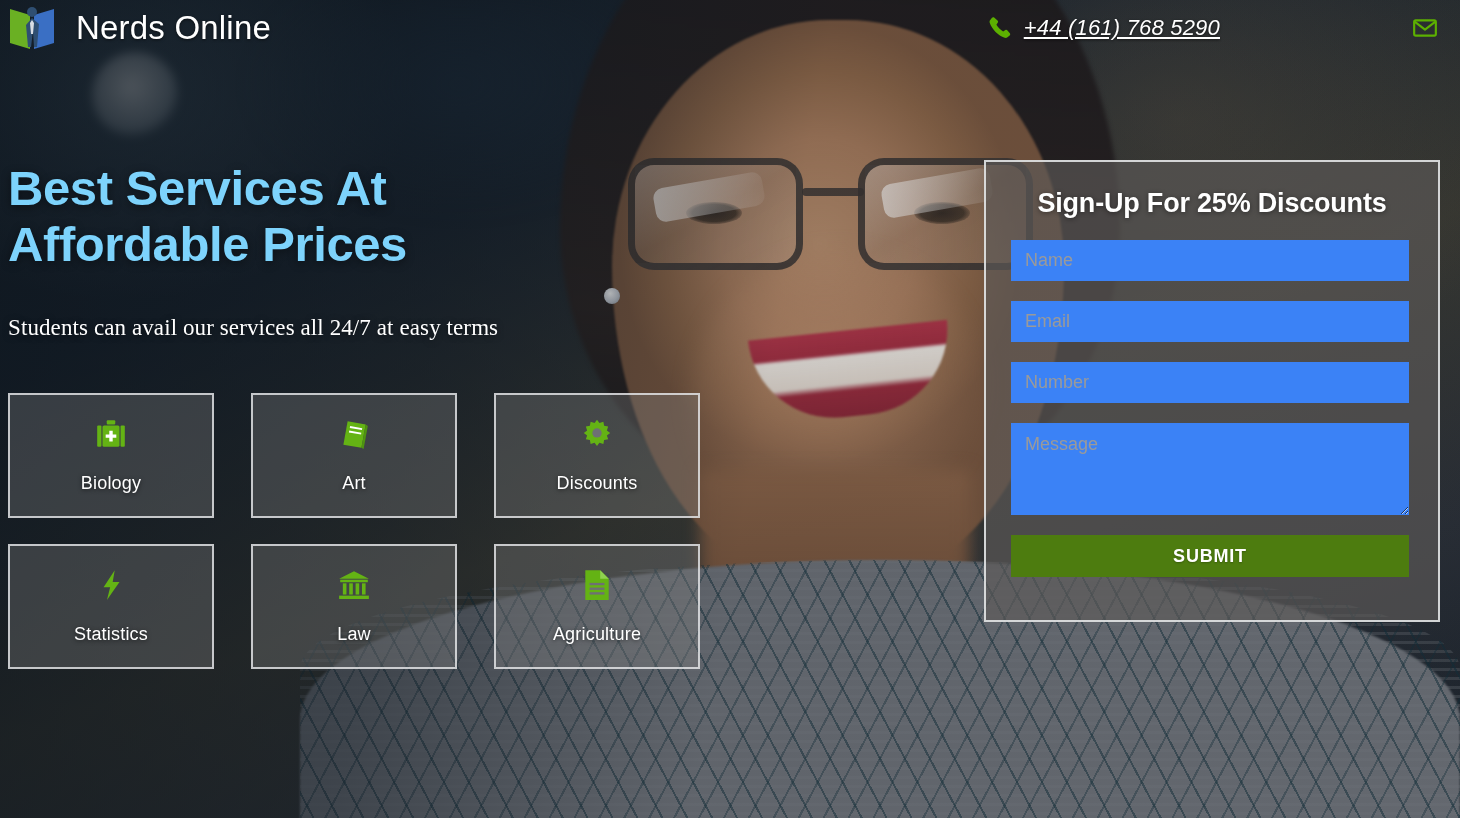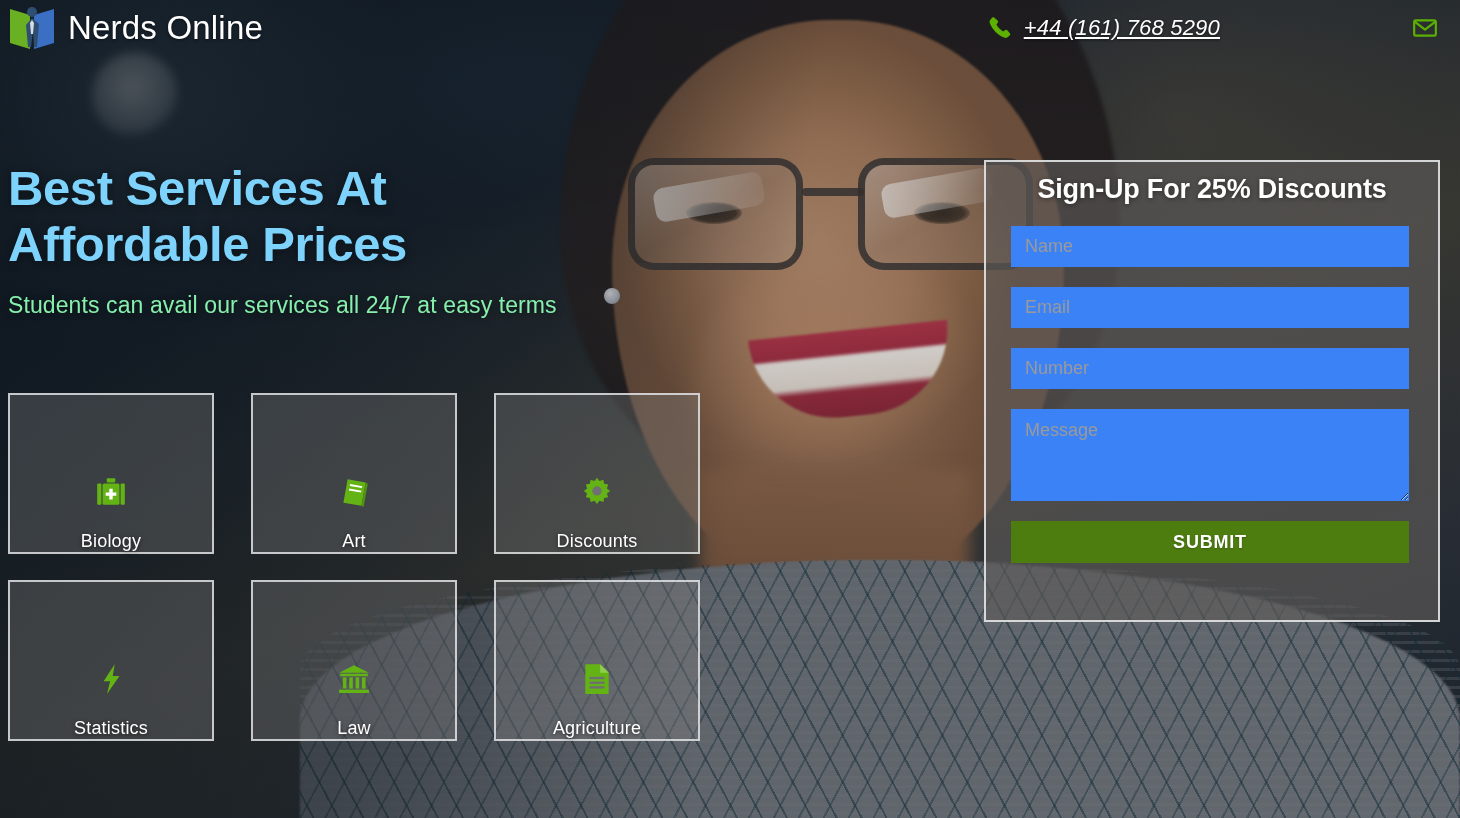--- a/index.html
+++ b/index.html
@@ -140,21 +140,21 @@
     background: linear-gradient(100deg, rgba(12,20,28,0.72) 0%, rgba(14,22,30,0.50) 30%, rgba(16,22,28,0.16) 52%, rgba(16,22,28,0.12) 100%);
   }
 
   
   .topbar {
     position: absolute; left: 0; top: 0; width: 1460px; height: 56px;
     display: flex; align-items: center;
     padding: 0 22px 0 8px;
     z-index: 40;
   }
-  .brand { display: flex; align-items: center; gap: 12px; }
+  .brand { display: flex; align-items: center; gap: 20px; }
   .brand-mark { width: 48px; height: 50px; flex: none; }
   .brand-name {
     color: #ffffff; font-size: 33px; font-weight: 400; letter-spacing: 0.2px;
     text-shadow: 0 1px 3px rgba(0,0,0,0.55);
   }
   .contacts { margin-left: auto; display: flex; align-items: center; }
   .contact {
     display: flex; align-items: center; gap: 11px;
     color: #ffffff; font-size: 22px; letter-spacing: 0.2px;
     text-shadow: 0 1px 3px rgba(0,0,0,0.6);
@@ -165,54 +165,55 @@
 
   
   .hero { position: absolute; left: 8px; top: 160px; z-index: 30; }
   .hero h1 {
     color: #7dd3fc;
     font-size: 49px; font-weight: 700; line-height: 56px;
     letter-spacing: -0.4px;
     text-shadow: 0 2px 10px rgba(0,0,0,0.45);
   }
   .hero p {
-    margin-top: 20px;
-    color: #86efac; font-size: 23px; font-weight: 400; letter-spacing: 0.1px;
+    margin-top: 43px;
+    color: #ffffff; font-size: 23px; font-weight: 400; letter-spacing: 0.1px;
     text-shadow: 0 1px 6px rgba(0,0,0,0.5);
+    font-family: Liberation Serif, serif;
   }
 
   
   .subjects {
     position: absolute; left: 8px; top: 393px; z-index: 30;
     display: grid;
     grid-template-columns: 206px 206px 206px;
     column-gap: 37px;
     row-gap: 26px;
   }
   .subject-card {
-    height: 161px;
+    height: 125px;
     border: 2px solid rgba(232,234,236,0.80);
     background: rgba(128,128,128,0.34);
     display: flex; flex-direction: column;
-    align-items: center; justify-content: flex-end;
+    align-items: center; justify-content: center;
     gap: 22px;
     cursor: pointer;
   }
   .subject-icon { width: 34px; height: 34px; display: block; }
   .subject-label {
     color: #ffffff; font-size: 18px; letter-spacing: 0.2px;
     text-shadow: 0 1px 4px rgba(0,0,0,0.6);
   }
 
   
   .signup {
     position: absolute; left: 984px; top: 160px; width: 456px; height: 462px;
     border: 2px solid rgba(235,237,239,0.85);
     background: rgba(92,90,88,0.66);
-    padding: 12px 25px 0 25px;
+    padding: 26px 25px 0 25px;
     z-index: 35;
   }
   .signup h2 {
     color: #ffffff; font-size: 27px; font-weight: 700; letter-spacing: -0.2px;
     text-align: center; margin-bottom: 21px;
     text-shadow: 0 1px 5px rgba(0,0,0,0.45);
   }
   .field {
     display: block; width: 398px; height: 41px;
     background: #3b82f6; border: none; outline: none;

